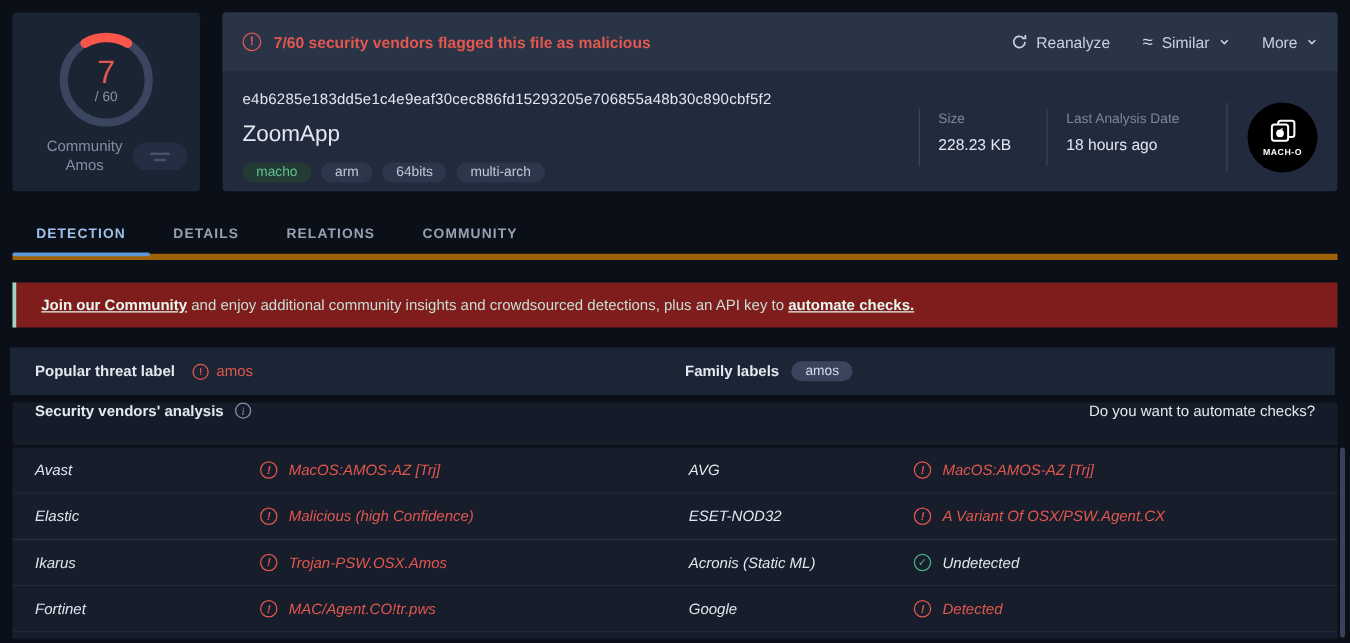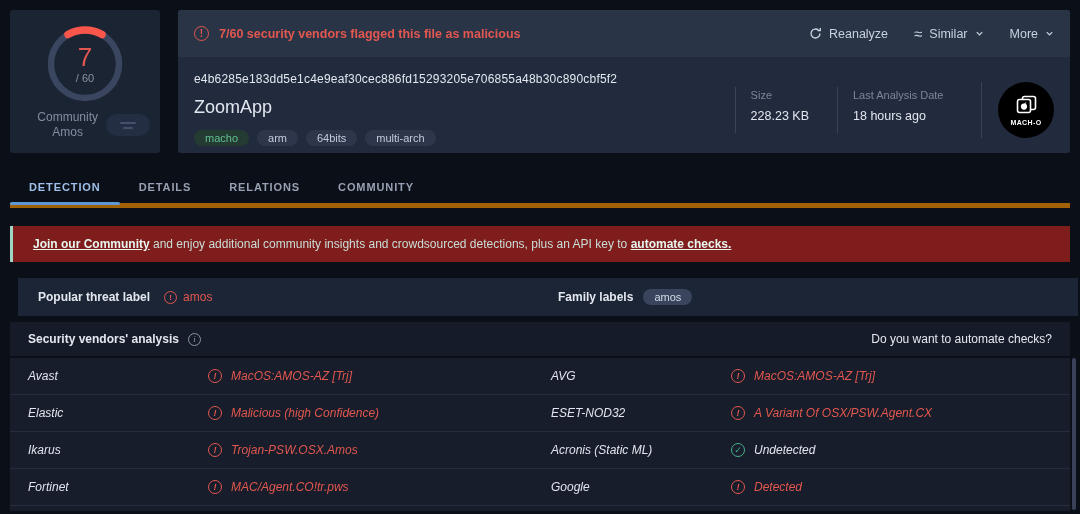--- a/index.html
+++ b/index.html
@@ -53,31 +53,31 @@
   .tab { padding:13px 19px 0 19px; font-size:11px; font-weight:bold; letter-spacing:0.9px; color:#98a1b3; position:relative; cursor:pointer; }
   .tab.active { color:#9fc0e8; }
   .tab.active::after { content:""; position:absolute; left:0; right:0; bottom:-2px; height:3px; background:#5e97d4; border-radius:2px; }
 
   
   .community-banner { left:10px; top:226px; width:1060px; height:36px; background:#7f1d1d; border-left:3px solid #9ed6c3;
     display:flex; align-items:center; padding:0 20px; font-size:12px; color:#c9ded6; }
   .community-banner a { color:#e8f6ef; font-weight:bold; text-decoration:underline; cursor:pointer; }
 
   
-  .threat-panel { left:18px; top:278px; width:1060px; height:38px; background:#1c2535; display:flex; align-items:center; padding:0 20px; }
+  .threat-panel { left:8px; top:278px; width:1060px; height:38px; background:#1c2535; display:flex; align-items:center; padding:0 20px; }
   .panel-title { font-size:12px; font-weight:bold; color:#e3e8f0; }
   .threat-value { display:flex; align-items:center; gap:6px; margin-left:14px; color:#e2574f; font-size:12px; }
   .warn-sm { width:13px; height:13px; min-width:13px; border:1.3px solid #e2574f; border-radius:50%; color:#e2574f;
     display:flex; align-items:center; justify-content:center; font-size:8px; font-weight:bold; }
   .family-group { position:absolute; left:540px; display:flex; align-items:center; gap:10px; }
   .family-pill { background:#3a445c; color:#d5dbe8; border-radius:9px; padding:2px 11px; font-size:11px; }
 
   
   .vendors { left:10px; top:322px; width:1060px; height:192px; }
-  .vheader { height:34px; background:#151b28; display:flex; align-items:center; padding:0 18px; margin-bottom:2px; }
+  .vheader { height:34px; background:#151b28; display:flex; align-items:flex-start; padding:0 18px; margin-bottom:2px; }
   .info-icon { width:13px; height:13px; border:1px solid #8a93a6; border-radius:50%; color:#8a93a6;
     display:flex; align-items:center; justify-content:center; font-size:9px; margin-left:9px; font-style:italic; font-family:"Liberation Serif",serif; }
   .automate-link { margin-left:auto; font-size:12px; color:#e3e8f0; cursor:pointer; }
   .vrow { height:37px; background:#171d2a; border-bottom:1px solid #252c3c; display:grid;
     grid-template-columns:180px 343px 180px 1fr; align-items:center; padding:0 18px;font-style:italic; }
   .vrow.partial { height:5px; border-bottom:none; }
   .vendor-name { font-size:12px; color:#e0e5ef; }
   .result-cell { display:flex; align-items:center; gap:9px; }
   .status-icon { width:14px; height:14px; min-width:14px; border-radius:50%; border:1.3px solid;
     display:flex; align-items:center; justify-content:center; font-weight:bold; }

